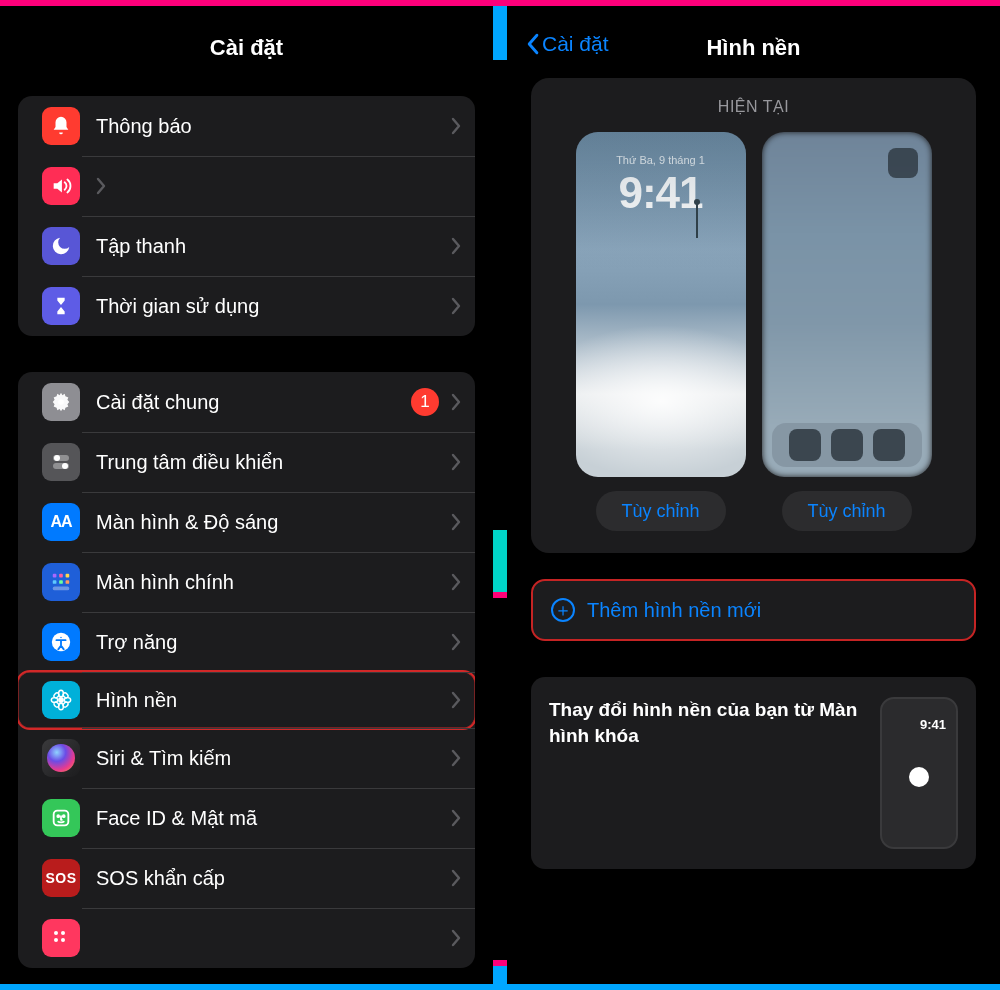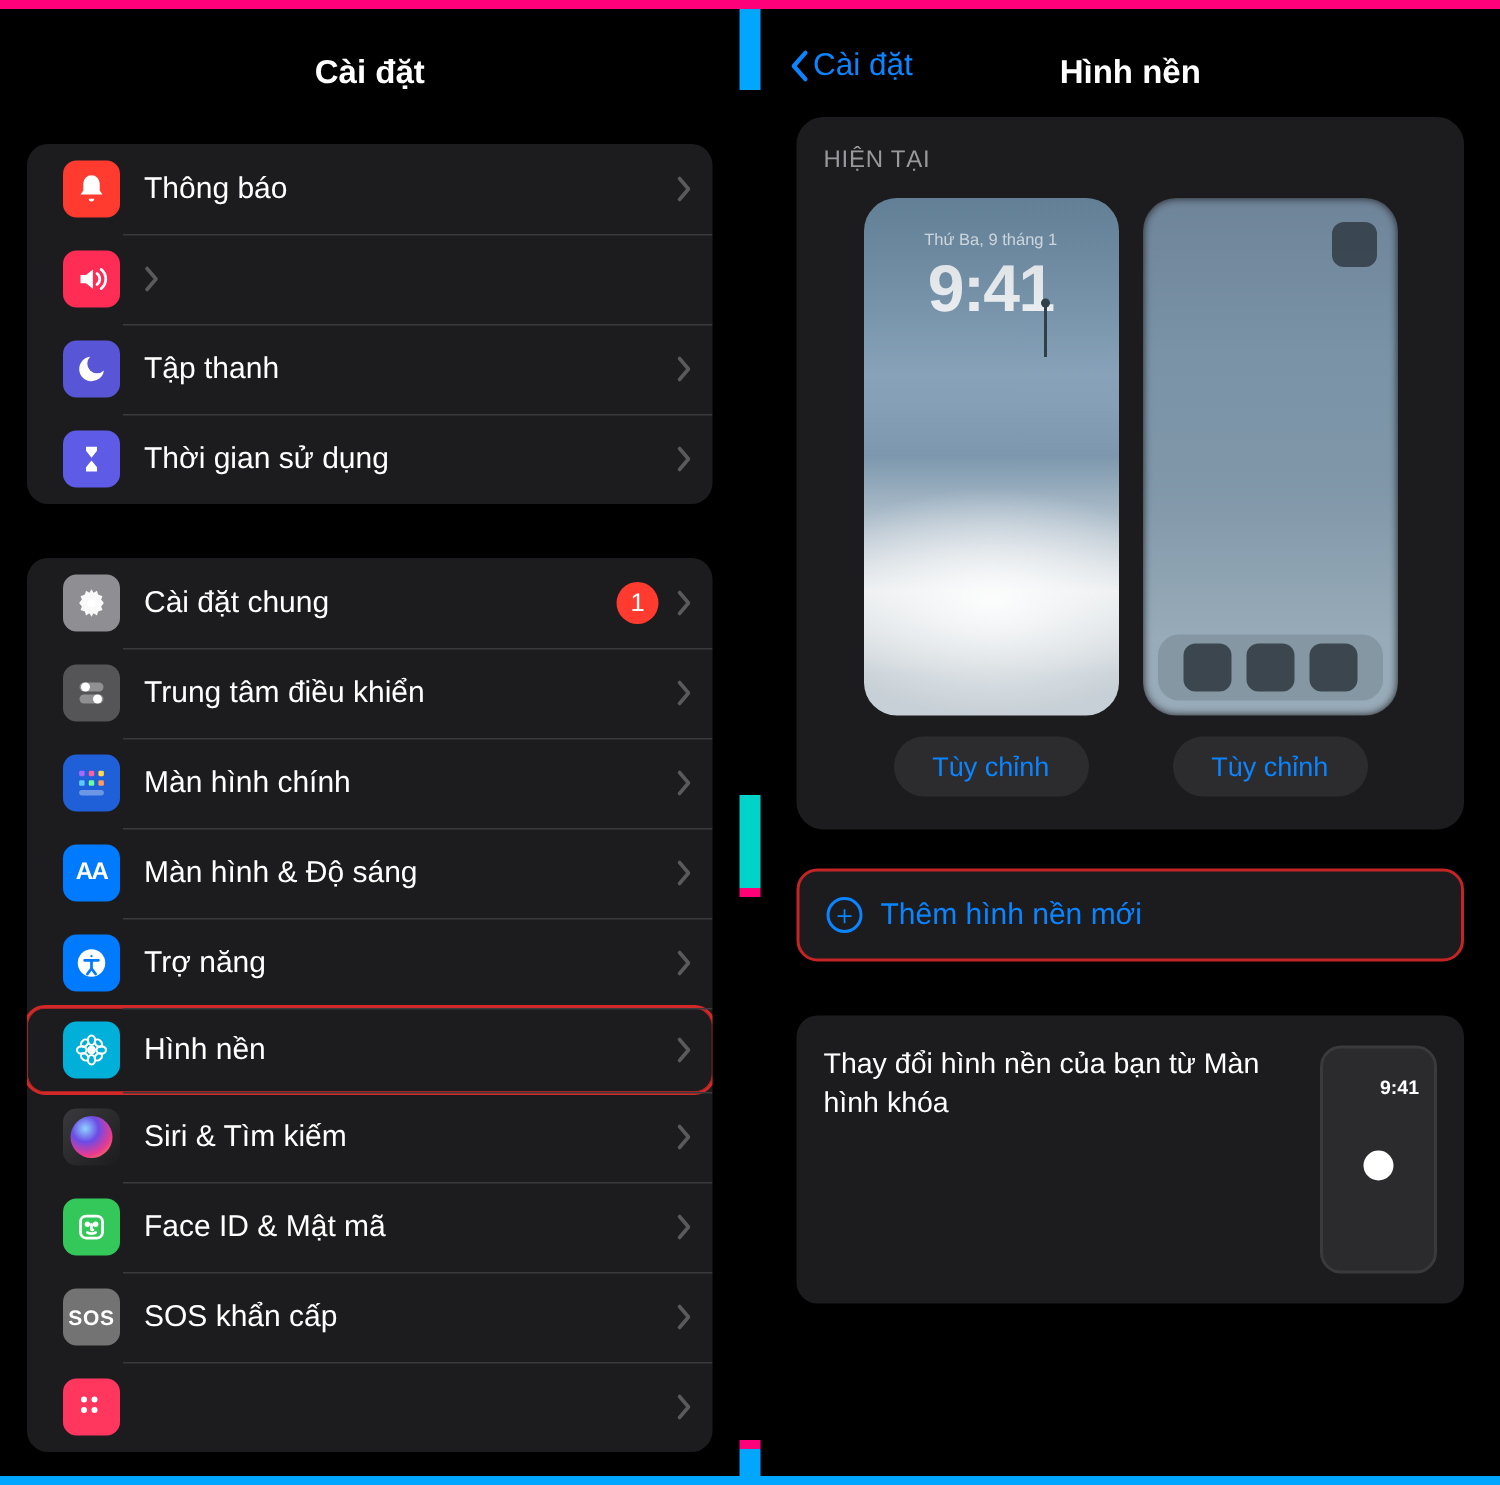--- a/index.html
+++ b/index.html
@@ -94,30 +94,30 @@
     border: 2.5px solid #d22828;
     border-radius: 14px;
     margin: -2px;
     box-shadow: 0 0 0 0.5px #d22828 inset;
   }
 
   
   .ic-red{background:#ff3b30}.ic-pink{background:#ff2d55}.ic-purple{background:#5856d6}
   .ic-indigo{background:#5e5ce6}.ic-gray{background:#8e8e93}.ic-gray2{background:#555558}
   .ic-blue{background:#007aff}.ic-darkblue{background:#1f5fd8}.ic-cyan{background:#00b0d9}
-  .ic-green{background:#34c759}.ic-sos{background:#737373}.ic-siri{background:linear-gradient(135deg,#3a3a3c,#1c1c1e)}
+  .ic-green{background:#34c759}.ic-sos{background:#b91c1c}.ic-siri{background:linear-gradient(135deg,#3a3a3c,#1c1c1e)}
   .ic-siri-inner{width:28px;height:28px;border-radius:50%;background:radial-gradient(circle at 35% 30%,#8fd3ff,#6b4ce6,#ea3a8e,#f59d3a);filter:blur(0.3px)}
   .ic-pink2{background:#ff375f}
   .wall-card {
     background: #1c1c1e; border-radius: 18px;
     padding: 20px 18px 22px;
     margin: 0 6px;
   }
   .wall-title {
-    color: #98989d; font-size: 16px;
+    color: #98989d; text-align: center; font-size: 16px;
     margin-bottom: 16px; letter-spacing: 0.5px;
   }
   .previews { display:flex; gap:16px; justify-content:center; }
   .preview {
     width: 170px;
     display:flex; flex-direction:column; align-items:center;
   }
   .screen {
     width: 170px; height: 345px; border-radius: 22px; overflow:hidden;
     position:relative;
@@ -159,21 +159,21 @@
   .add-row .plus{
     width:24px;height:24px;border:2px solid #0a84ff;border-radius:50%;
     display:flex;align-items:center;justify-content:center;color:#0a84ff;font-size:18px;line-height:1
   }
   .add-row span.lbl{color:#0a84ff;font-size:20px}
 
   .hint-card{
     margin:36px 6px 0; background:#1c1c1e; border-radius:14px;
     padding:20px 18px; display:flex; gap:18px; align-items:flex-start;
   }
-  .hint-text h3{font-size:19px;color:#fff;font-weight:400;line-height:1.35;margin-bottom:12px}
+  .hint-text h3{font-size:19px;color:#fff;font-weight:700;line-height:1.35;margin-bottom:12px}
   .hint-text p{font-size:16.5px;color:#8e8e93;line-height:1.45}
   .mini-phone{
     flex-shrink:0;width:78px;height:152px;border-radius:14px;
     background:#2b2b2d;border:2px solid #3a3a3c;position:relative
   }
   .mini-phone .mt{position:absolute;top:18px;right:10px;color:#fff;font-size:13px;font-weight:700}
   .mini-phone .mc{position:absolute;top:68px;left:50%;transform:translateX(-50%);width:20px;height:20px;border-radius:50%;background:#fff}
 
   .sos-text{color:#fff;font-weight:700;font-size:14px;letter-spacing:0.5px}
 </style>
@@ -263,50 +263,50 @@
           <div class="row">
             <div class="icon-box ic-gray2">
               <svg width="24" height="24" viewBox="0 0 24 24">
                 <rect x="4" y="5" width="16" height="6" rx="3" fill="#fff" opacity=".35"></rect>
                 <circle cx="8" cy="8" r="3" fill="#fff"></circle>
                 <rect x="4" y="13" width="16" height="6" rx="3" fill="#fff" opacity=".35"></rect>
                 <circle cx="16" cy="16" r="3" fill="#fff"></circle>
               </svg>
             </div>
             <div class="row-label">Trung tâm điều khiển</div>
+            <div class="chevron">
+              <svg viewBox="0 0 10 18" fill="none">
+                <path d="M2 2l6 7-6 7" stroke="#5a5a5e" stroke-width="2.4" stroke-linecap="round" stroke-linejoin="round"></path>
+              </svg>
+            </div>
+          </div>
+          <div class="row">
+            <div class="icon-box ic-blue">
+              <span style="color:#fff;font-weight:700;font-size:16px;letter-spacing:-1px">AA</span>
+            </div>
+            <div class="row-label">Màn hình &amp; Độ sáng</div>
             <div class="chevron">
               <svg viewBox="0 0 10 18" fill="none">
                 <path d="M2 2l6 7-6 7" stroke="#5a5a5e" stroke-width="2.4" stroke-linecap="round" stroke-linejoin="round"></path>
               </svg>
             </div>
           </div>
           <div class="row">
             <div class="icon-box ic-darkblue">
               <svg width="22" height="22" viewBox="0 0 24 24">
                 <rect x="3" y="3" width="4" height="4" rx="1" fill="#a668ff"></rect>
                 <rect x="10" y="3" width="4" height="4" rx="1" fill="#ff5ea0"></rect>
                 <rect x="17" y="3" width="4" height="4" rx="1" fill="#ffd84d"></rect>
                 <rect x="3" y="10" width="4" height="4" rx="1" fill="#5ec8ff"></rect>
                 <rect x="10" y="10" width="4" height="4" rx="1" fill="#6bff9f"></rect>
                 <rect x="17" y="10" width="4" height="4" rx="1" fill="#ff9b5e"></rect>
                 <rect x="3" y="17" width="18" height="4" rx="2" fill="#fff" opacity=".35"></rect>
               </svg>
             </div>
             <div class="row-label">Màn hình chính</div>
-            <div class="chevron">
-              <svg viewBox="0 0 10 18" fill="none">
-                <path d="M2 2l6 7-6 7" stroke="#5a5a5e" stroke-width="2.4" stroke-linecap="round" stroke-linejoin="round"></path>
-              </svg>
-            </div>
-          </div>
-          <div class="row">
-            <div class="icon-box ic-blue">
-              <span style="color:#fff;font-weight:700;font-size:16px;letter-spacing:-1px">AA</span>
-            </div>
-            <div class="row-label">Màn hình &amp; Độ sáng</div>
             <div class="chevron">
               <svg viewBox="0 0 10 18" fill="none">
                 <path d="M2 2l6 7-6 7" stroke="#5a5a5e" stroke-width="2.4" stroke-linecap="round" stroke-linejoin="round"></path>
               </svg>
             </div>
           </div>
           <div class="row">
             <div class="icon-box ic-blue">
               <svg width="22" height="22" viewBox="0 0 24 24" fill="none" stroke="#fff" stroke-width="2" stroke-linecap="round" stroke-linejoin="round">
                 <circle cx="12" cy="12" r="10" fill="#fff" stroke="none"></circle>

